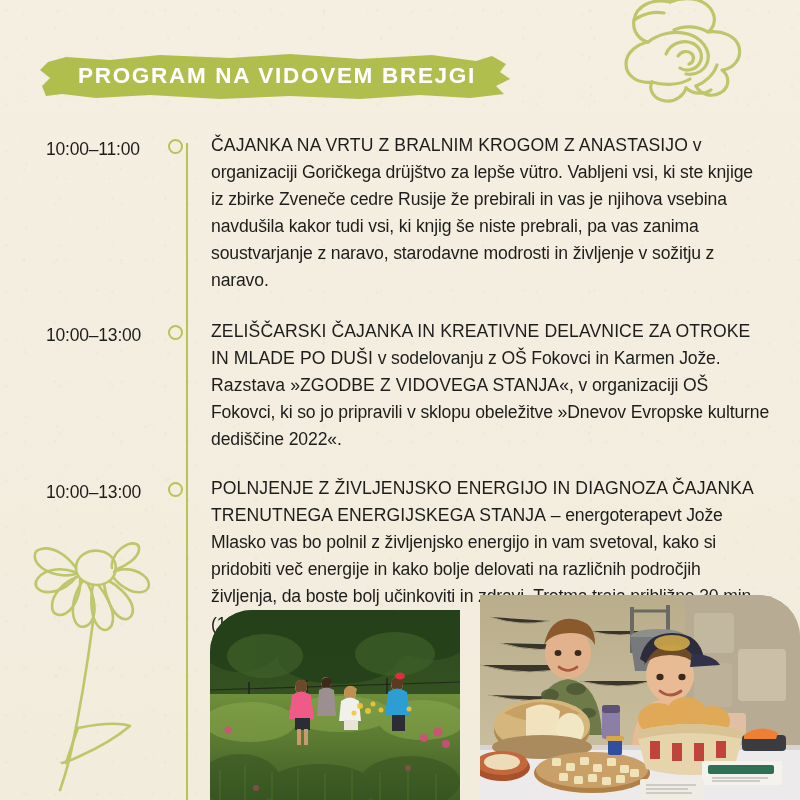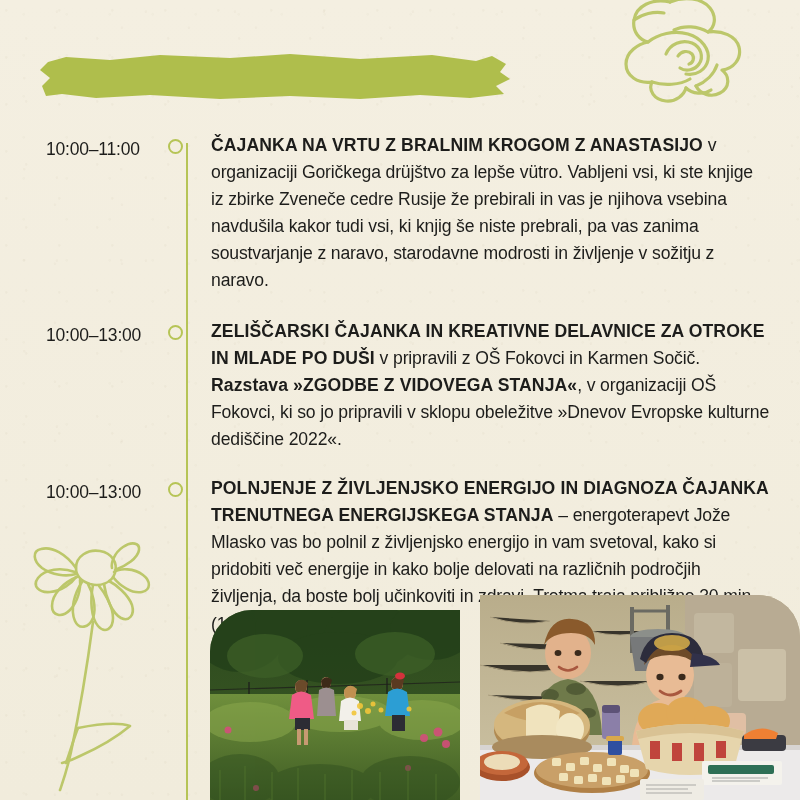--- a/index.html
+++ b/index.html
@@ -80,21 +80,21 @@
     background:#f3eedf;
   }
   .entry-body {
     flex:1 1 auto;
     padding-right:30px;
     font-size:17.6px;
     line-height:27.1px;
     color:#1d1d1b;
     letter-spacing:-.15px;
   }
-  .entry-body b { font-weight:bold; letter-spacing:.1px; }
+  .entry-body b { font-weight:normal; letter-spacing:.1px; }
 
   
   #photos {
     position:absolute;
     left:210px; top:610px;
     width:590px; height:190px;
     display:flex;
   }
   .photo { position:relative; overflow:hidden; }
   #photo-garden {
@@ -152,38 +152,39 @@
     <path d="M64 198 C60 208 56 222 52 233"></path>
   </svg>
 </div>
 
 <div id="banner">
   <svg viewBox="0 0 472 48" preserveAspectRatio="none" aria-hidden="true">
     <path d="M8,10 L26,5 L70,8 L120,3 L190,6 L250,2 L320,7 L392,3 L436,9 L452,4 L466,12
              L460,20 L470,27 L456,34 L464,42 L430,46 L380,43 L320,47 L250,44 L180,47
              L110,43 L56,46 L22,42 L6,44 L2,34 L10,26 L0,18 Z" fill="#afbe4c"></path>
   </svg>
+  <div id="banner-title">PROGRAM NA VIDOVEM BREJGI</div>
 </div>
 
 <div id="timeline-axis"></div>
 
 <div id="entries">
     <div class="entry">
       <div class="entry-time">10:00–11:00</div>
       <div class="entry-marker">
         <span class="dot"></span>
       </div>
       <div class="entry-body"><b>ČAJANKA NA VRTU Z BRALNIM KROGOM Z ANASTASIJO</b><span> v organizaciji Goričkega drüjštvo za lepše vütro. Vabljeni vsi, ki ste knjige iz zbirke Zveneče cedre Rusije že prebirali in vas je njihova vsebina navdušila kakor tudi vsi, ki knjig še niste prebrali, pa vas zanima soustvarjanje z naravo, starodavne modrosti in življenje v sožitju z naravo.</span></div>
     </div>
     <div class="entry" style="margin-top: 23px;">
       <div class="entry-time">10:00–13:00</div>
       <div class="entry-marker">
         <span class="dot"></span>
       </div>
-      <div class="entry-body"><b>ZELIŠČARSKI ČAJANKA IN KREATIVNE DELAVNICE ZA OTROKE IN MLADE PO DUŠI</b><span> v pripravili z OŠ Fokovci in Karmen Sočič. </span><b>Razstava »ZGODBE Z VIDOVEGA STANJA«</b><span>, v organizaciji OŠ Fokovci, ki so jo pripravili v sklopu obeležitve »Dnevov Evropske kulturne dediščine 2022«.</span></div>
+      <div class="entry-body"><b>ZELIŠČARSKI ČAJANKA IN KREATIVNE DELAVNICE ZA OTROKE IN MLADE PO DUŠI</b><span> v sodelovanju z OŠ Fokovci in Karmen Jože. </span><b>Razstava »ZGODBE Z VIDOVEGA STANJA«</b><span>, v organizaciji OŠ Fokovci, ki so jo pripravili v sklopu obeležitve »Dnevov Evropske kulturne dediščine 2022«.</span></div>
     </div>
     <div class="entry" style="margin-top: 22px;">
       <div class="entry-time">10:00–13:00</div>
       <div class="entry-marker">
         <span class="dot"></span>
       </div>
       <div class="entry-body"><b>POLNJENJE Z ŽIVLJENJSKO ENERGIJO IN DIAGNOZA ČAJANKA TRENUTNEGA ENERGIJSKEGA STANJA</b><span> – energoterapevt Jože Mlasko vas bo polnil z življenjsko energijo in vam svetoval, kako si pridobiti več energije in kako bolje delovati na različnih področjih življenja, da boste bolj učinkoviti in zdravi. Tretma traja približno 30 min (10 EUR).</span></div>
     </div>
   </div>
 

